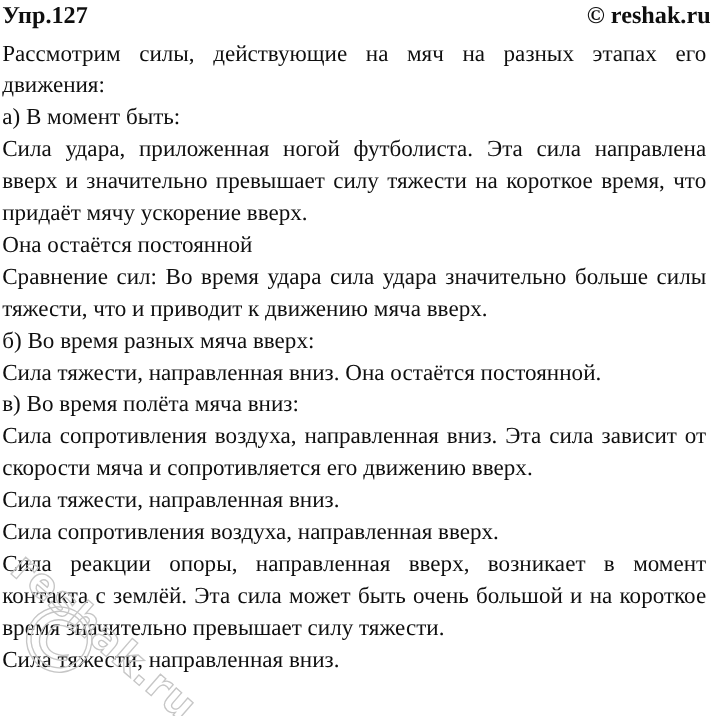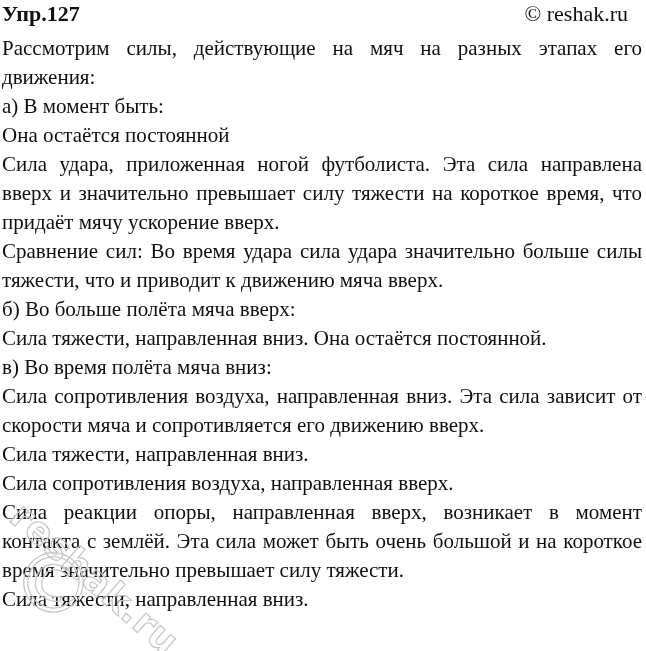--- a/index.html
+++ b/index.html
@@ -9,26 +9,26 @@
     height: 651px;
     background: #ffffff;
     overflow: hidden;
     color: #0f0f0f;
     font-family: "Liberation Serif", "DejaVu Serif", serif;
   }
   .header {
     display: flex;
     justify-content: space-between;
     align-items: flex-start;
-    padding: 1px 18px 0 2px;
+    padding: 1px 0 0 2px;
     font-size: 22px;
     line-height: 26px;
   }
   .exercise-title { font-weight: bold; }
-  .copyright { font-weight: normal; }
+  .copyright { font-weight: bold; }
   .content {
     padding: 7px 4px 0 2px;
   }
   .content p {
     margin: 0;
     font-size: 21px;
     line-height: 29px;
     text-align: justify;
   }
   .watermark {
@@ -69,24 +69,24 @@
 <div class="page">
 
   <div class="header">
     <span class="exercise-title">Упр.127</span>
     <span class="copyright">© reshak.ru</span>
   </div>
 
   <div class="content">
     <p>Рассмотрим силы, действующие на мяч на разных этапах его движения:</p>
     <p>а) В момент быть:</p>
+    <p>Сила удара, приложенная ногой футболиста. Эта сила направлена вверх и значительно превышает силу тяжести на короткое время, что придаёт мячу ускорение вверх.</p>
     <p>Она остаётся постоянной</p>
-    <p>Сила удара, приложенная ногой футболиста. Эта сила направлена вверх и значительно превышает силу тяжести на короткое время, что придаёт мячу ускорение вверх.</p>
     <p>Сравнение сил: Во время удара сила удара значительно больше силы тяжести, что и приводит к движению мяча вверх.</p>
-    <p>б) Во больше полёта мяча вверх:</p>
+    <p>б) Во время разных мяча вверх:</p>
     <p>Сила тяжести, направленная вниз. Она остаётся постоянной.</p>
     <p>в) Во время полёта мяча вниз:</p>
     <p>Сила сопротивления воздуха, направленная вниз. Эта сила зависит от скорости мяча и сопротивляется его движению вверх.</p>
     <p>Сила тяжести, направленная вниз.</p>
     <p>Сила сопротивления воздуха, направленная вверх.</p>
     <p>Сила реакции опоры, направленная вверх, возникает в момент контакта с землёй. Эта сила может быть очень большой и на короткое время значительно превышает силу тяжести.</p>
     <p>Сила тяжести, направленная вниз.</p>
   </div>
 
   <div class="watermark" aria-hidden="true">

